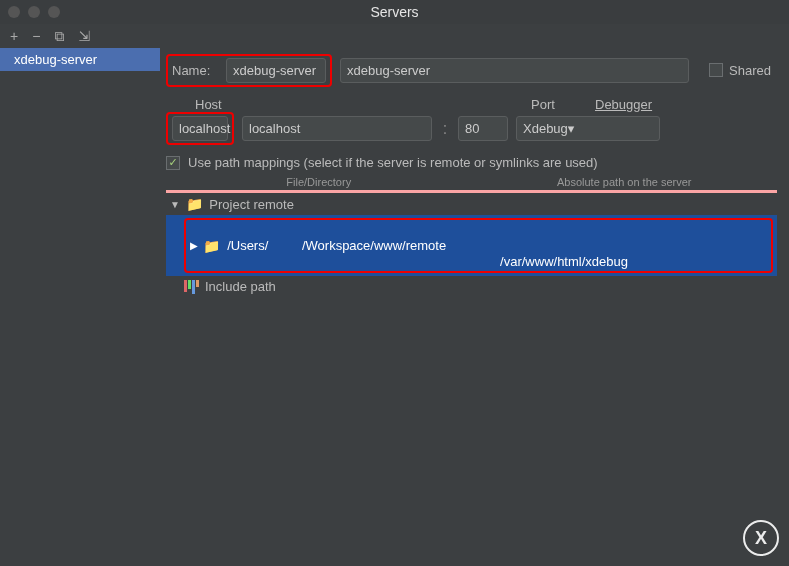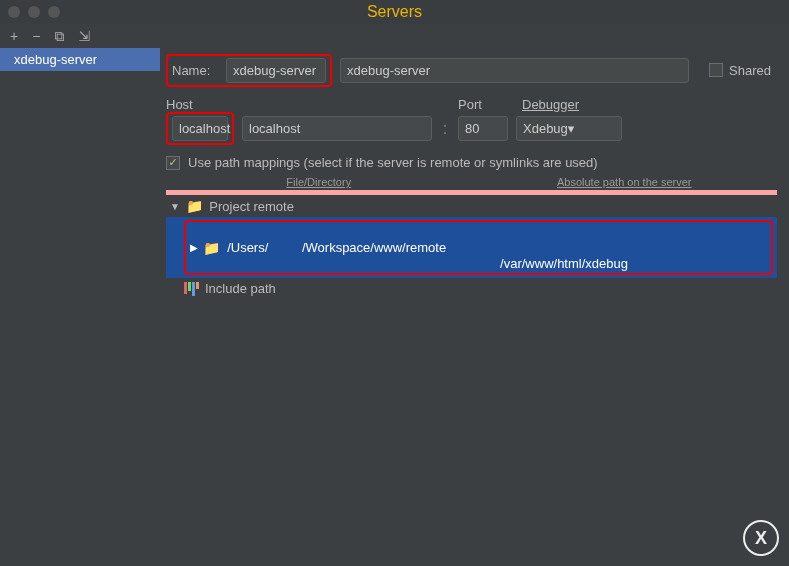--- a/index.html
+++ b/index.html
@@ -1,44 +1,44 @@
 <!DOCTYPE html>
 <html><head>
 <meta charset="utf-8">
 <style>
   * { box-sizing: border-box; margin: 0; padding: 0; font-family: -apple-system, BlinkMacSystemFont, "Segoe UI", sans-serif; }
   body { background: #3c3f41; color: #bbbbbb; width: 789px; height: 566px; overflow: hidden; position: relative; }
   .titlebar { height: 24px; background: #3a3d3f; display: flex; align-items: center; padding: 0 8px; position: relative; }
   .traffic { display: flex; gap: 8px; }
   .dot { width: 12px; height: 12px; border-radius: 50%; background: #555; }
-  .title { position: absolute; left: 50%; transform: translateX(-50%); font-size: 16px; color: #eab308; }
+  .title { position: absolute; left: 50%; transform: translateX(-50%); font-size: 14px; color: #e5e5e5; }
   .toolbar { height: 24px; display: flex; align-items: center; gap: 14px; padding: 0 10px; }
   .toolbar .ico { color: #aaa; font-size: 14px; cursor: pointer; }
   .layout { display: flex; height: calc(100% - 48px); }
   .sidebar { width: 160px; background: #3c3f41; }
   .sidebar-item { background: #4b6eaf; color: #fff; padding: 4px 14px; font-size: 13px; }
   .main { flex: 1; padding: 6px 12px 4px 6px; display: flex; flex-direction: column; }
   .row { display: flex; align-items: center; gap: 8px; margin-bottom: 10px; }
   .label { font-size: 13px; color: #bbb; min-width: 48px; }
   .input { background: #45494a; border: 1px solid #5a5d5e; color: #ccc; font-size: 13px; padding: 4px 6px; border-radius: 3px; }
   .name-row .label { width: 48px; }
   .name-row .input { flex: 1; }
   .shared { display: flex; align-items: flex-start; gap: 6px; margin-left: 12px; }
   .chk { width: 14px; height: 14px; background: #45494a; border: 1px solid #6a6e70; display: inline-flex; align-items: center; justify-content: center; font-size: 11px; color: #a9d47d; }
   .hpd-labels { display: flex; gap: 8px; }
-  .hpd-labels .col1 { width: 258px; }
-  .hpd-labels .col2 { width: 56px; }
+  .hpd-labels .col1 { width: 258px; margin-left: 29px; }
+  .hpd-labels .col2 { width: 56px; margin-left: 44px; }
   .hpd-labels .col3 { width: 70px; text-decoration: underline; }
   .hpd { display: flex; align-items: center; gap: 8px; margin-bottom: 10px; }
   .host { width: 253px; }
   .colon { color: #888; width: 10px; text-align: center; }
   .port { width: 50px; }
-  .dbg { width: 106px; display: flex; align-items: center; }
+  .dbg { width: 144px; display: flex; align-items: center; }
   .pathmap-row { display: flex; align-items: center; gap: 8px; font-size: 13px; color: #bbb; margin-bottom: 4px; }
-  .table-head { display: flex; font-size: 11px; color: #999; text-align: center; border-bottom: 5px solid #fca5a5; padding: 2px 0; text-decoration: underline; }
+  .table-head { display: flex; font-size: 11px; color: #999; text-align: center; border-bottom: 3px solid #fca5a5; padding: 2px 0; }
   .table-head .c1 { flex: 1; }
   .table-head .c2 { flex: 1; }
   .tree { font-size: 13px; }
   .trow { display: flex; align-items: center; padding: 3px 4px; gap: 6px; }
   .trow.sel { background: #1e4f9b; color: #fff; }
   .tri { font-size: 10px; color: #bbb; }
   .folder { color: #999; font-size: 14px; }
   .pathrow { display: flex; align-items: center; }
   .pathrow .local { flex: 1; }
   .pathrow .abs { flex: 1; margin-top: 32px; }

